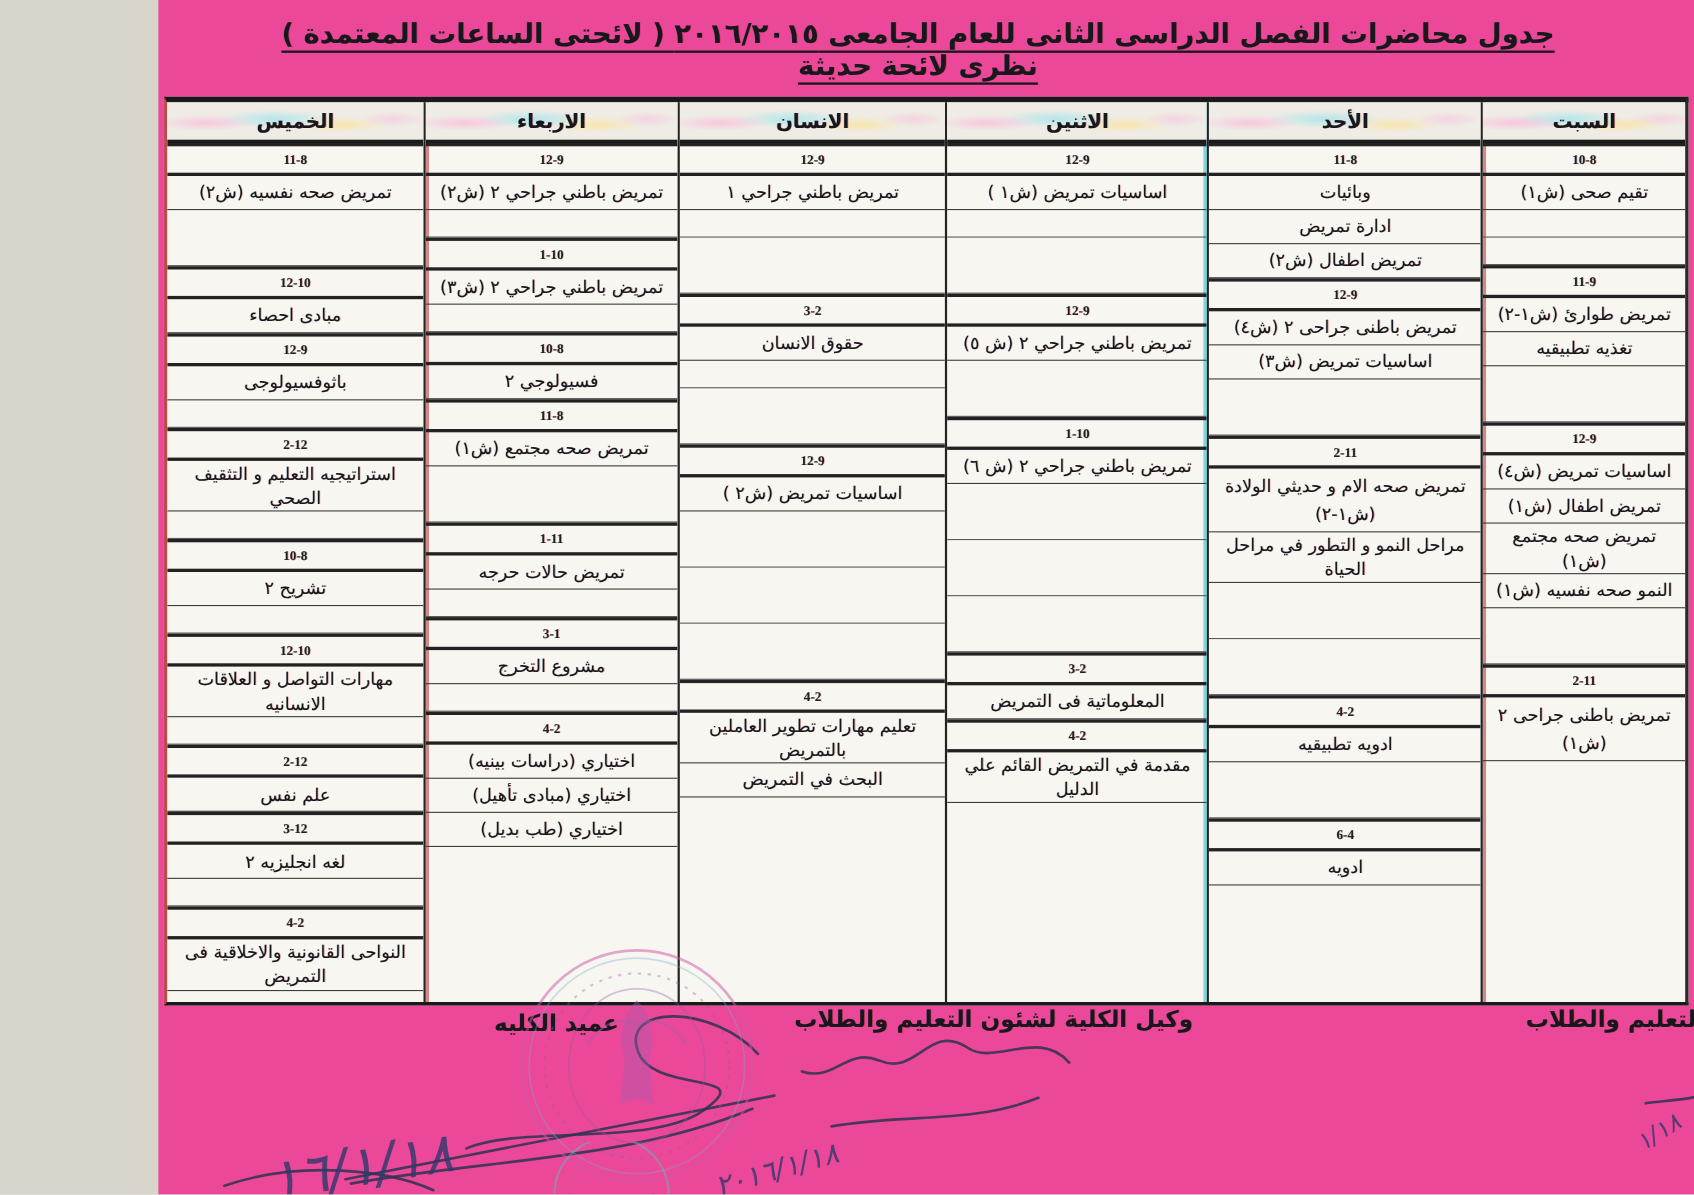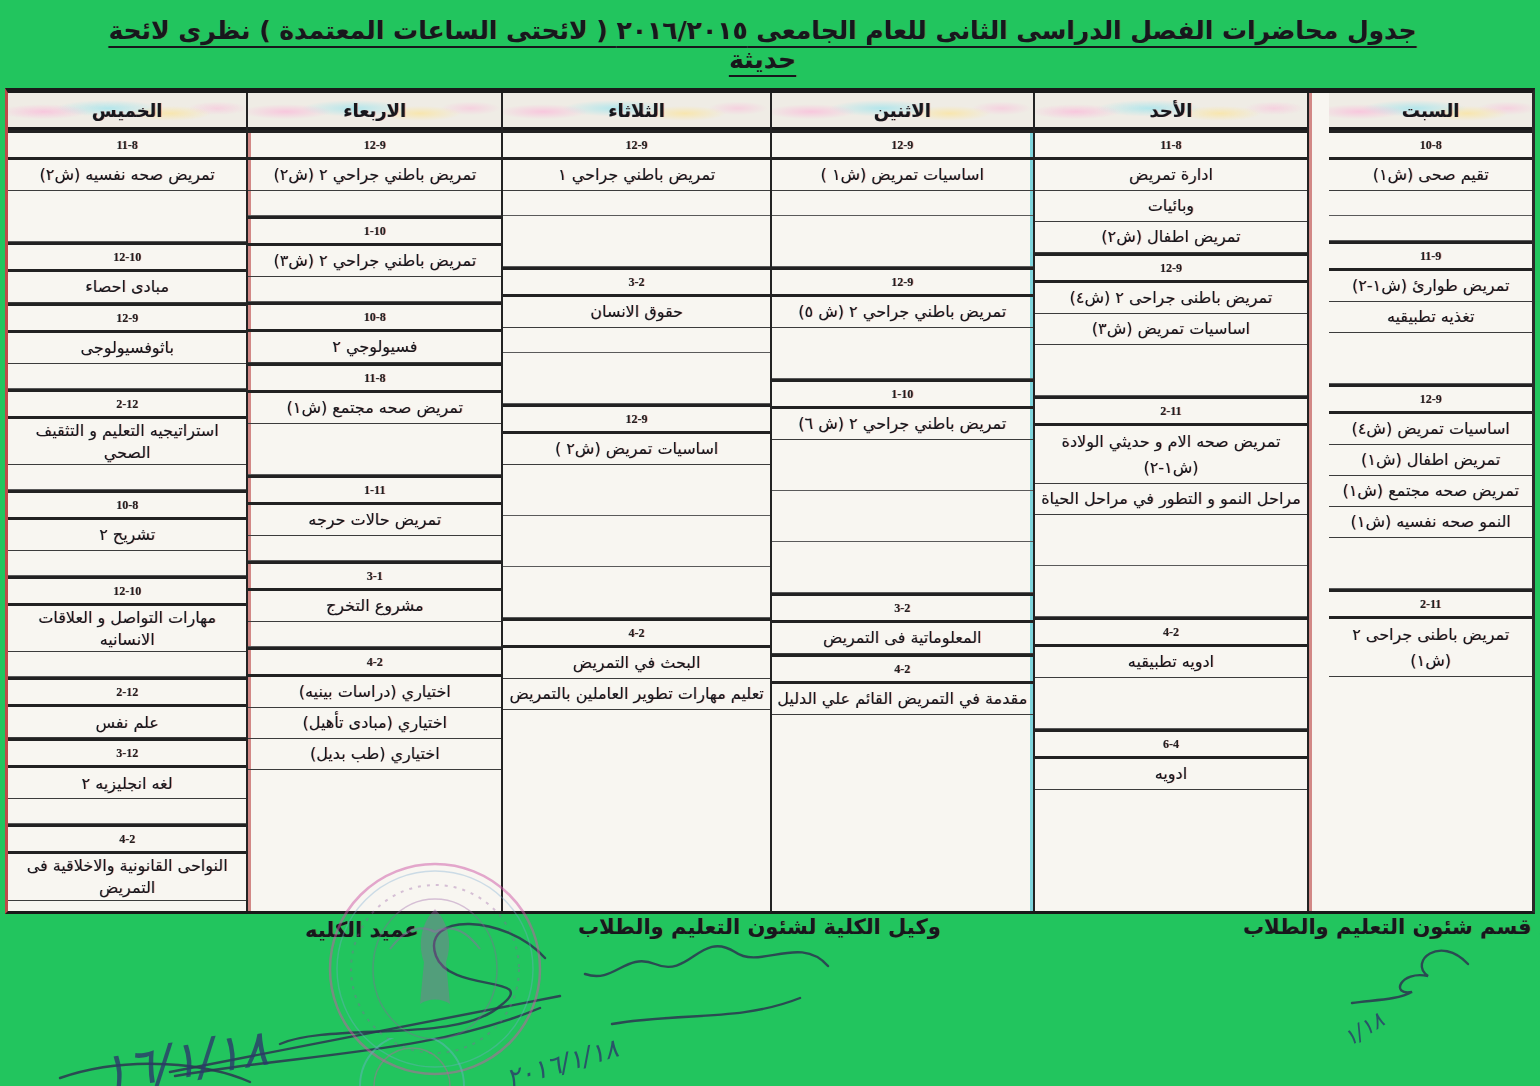--- a/index.html
+++ b/index.html
@@ -1,34 +1,34 @@
 <!DOCTYPE html>
 <html lang="ar" dir="rtl"><head>
 <meta charset="utf-8">
 <style>
   html,body{margin:0;padding:0;background:#d8d5cd;}
-  #page{position:relative;width:1540px;height:1086px;overflow:hidden;
-        background:#22c55e;font-family:"DejaVu Sans",sans-serif;color:#17171c;}
+  #page{position:relative;width:1396px;height:1086px;overflow:hidden;
+        background:#ec4899;font-family:"DejaVu Sans",sans-serif;color:#17171c;}
   
   .ink{text-shadow:0.7px 0 0 rgba(185,40,40,.38), -0.5px 0 0 rgba(0,140,160,.22);}
 
   
   #title{position:absolute;top:16px;left:95px;right:110px;text-align:center;
          font-size:25px;font-weight:bold;letter-spacing:0;
          text-decoration:underline;text-underline-offset:7px;
          -webkit-text-decoration-color:#2a2a2a;text-decoration-thickness:2px;}
 
   
   #tbl{position:absolute;top:88px;left:5px;right:5px;height:818px;
        display:flex;flex-direction:row;background:#f8f6f1;
        border-top:5px solid #1a1a1a;border-bottom:3px solid #1a1a1a;
        border-right:3px solid #2a2a2a;border-left:3px solid rgba(178,45,45,.85);}
   .day-col{display:flex;flex-direction:column;height:100%;overflow:hidden;
            border-left:2.5px solid #232323;}
-  .col0{width:13.3%;box-shadow:inset 3px 0 0 rgba(178,45,45,.55);padding-left:20px;}
+  .col0{width:13.3%;box-shadow:inset 3px 0 0 rgba(178,45,45,.55);}
   .col1{width:17.9%;}
   .col2{width:17.1%;box-shadow:inset -3px 0 0 rgba(60,195,210,.65);}
   .col3{width:17.5%;}
   .col4{width:16.6%;box-shadow:inset 3px 0 0 rgba(178,45,45,.55);}
   .col5{flex:1;border-left:none;}
 
   .day-head{flex:0 0 34px;display:flex;align-items:center;justify-content:center;
             font-size:18px;font-weight:bold;border-bottom:3.5px solid #1b1b1b;
             background:
               radial-gradient(60px 10px at 15% 55%, rgba(255,170,215,.55), transparent 75%),
@@ -87,22 +87,22 @@
         <div class="cell c-subj ink">تمريض صحه مجتمع (ش١)</div>
         <div class="cell c-subj ink">النمو صحه نفسيه (ش١)</div>
         <div class="cell c-gap2"></div>
         <div class="cell c-time ink">2-11</div>
         <div class="cell c-subj2 ink">تمريض باطنى جراحى ٢ (ش١)</div>
         <div class="cell c-fill"></div>
       </div>
       <div class="day-col col1">
         <div class="day-head ink">الأحد</div>
         <div class="cell c-time ink">11-8</div>
+        <div class="cell c-subj ink">وبائيات</div>
         <div class="cell c-subj ink">ادارة تمريض</div>
-        <div class="cell c-subj ink">وبائيات</div>
         <div class="cell c-subj ink">تمريض اطفال (ش٢)</div>
         <div class="cell c-time ink">12-9</div>
         <div class="cell c-subj ink">تمريض باطنى جراحى ٢ (ش٤)</div>
         <div class="cell c-subj ink">اساسيات تمريض (ش٣)</div>
         <div class="cell c-gap2"></div>
         <div class="cell c-time ink">2-11</div>
         <div class="cell c-subj2 ink">تمريض صحه الام و حديثي الولادة (ش١-٢)</div>
         <div class="cell c-subj ink">مراحل النمو و التطور في مراحل الحياة</div>
         <div class="cell c-gap2"></div>
         <div class="cell c-gap2"></div>
@@ -127,37 +127,37 @@
         <div class="cell c-gap2"></div>
         <div class="cell c-gap2"></div>
         <div class="cell c-gap2"></div>
         <div class="cell c-time ink">3-2</div>
         <div class="cell c-subj ink">المعلوماتية فى التمريض</div>
         <div class="cell c-time ink">4-2</div>
         <div class="cell c-subj ink">مقدمة في التمريض القائم علي الدليل</div>
         <div class="cell c-fill"></div>
       </div>
       <div class="day-col col3">
-        <div class="day-head ink">الثلاثاء</div>
+        <div class="day-head ink">الانسان</div>
         <div class="cell c-time ink">12-9</div>
         <div class="cell c-subj ink">تمريض باطني جراحي ١</div>
         <div class="cell c-gap"></div>
         <div class="cell c-gap2"></div>
         <div class="cell c-time ink">3-2</div>
         <div class="cell c-subj ink">حقوق الانسان</div>
         <div class="cell c-gap"></div>
         <div class="cell c-gap2"></div>
         <div class="cell c-time ink">12-9</div>
         <div class="cell c-subj ink">اساسيات تمريض  (ش٢ )</div>
         <div class="cell c-gap2"></div>
         <div class="cell c-gap2"></div>
         <div class="cell c-gap2"></div>
         <div class="cell c-time ink">4-2</div>
+        <div class="cell c-subj ink">تعليم مهارات تطوير العاملين بالتمريض</div>
         <div class="cell c-subj ink">البحث في التمريض</div>
-        <div class="cell c-subj ink">تعليم مهارات تطوير العاملين بالتمريض</div>
         <div class="cell c-fill"></div>
       </div>
       <div class="day-col col4">
         <div class="day-head ink">الاربعاء</div>
         <div class="cell c-time ink">12-9</div>
         <div class="cell c-subj ink">تمريض باطني جراحي ٢ (ش٢)</div>
         <div class="cell c-gap"></div>
         <div class="cell c-time ink">1-10</div>
         <div class="cell c-subj ink">تمريض باطني جراحي ٢ (ش٣)</div>
         <div class="cell c-gap"></div>

